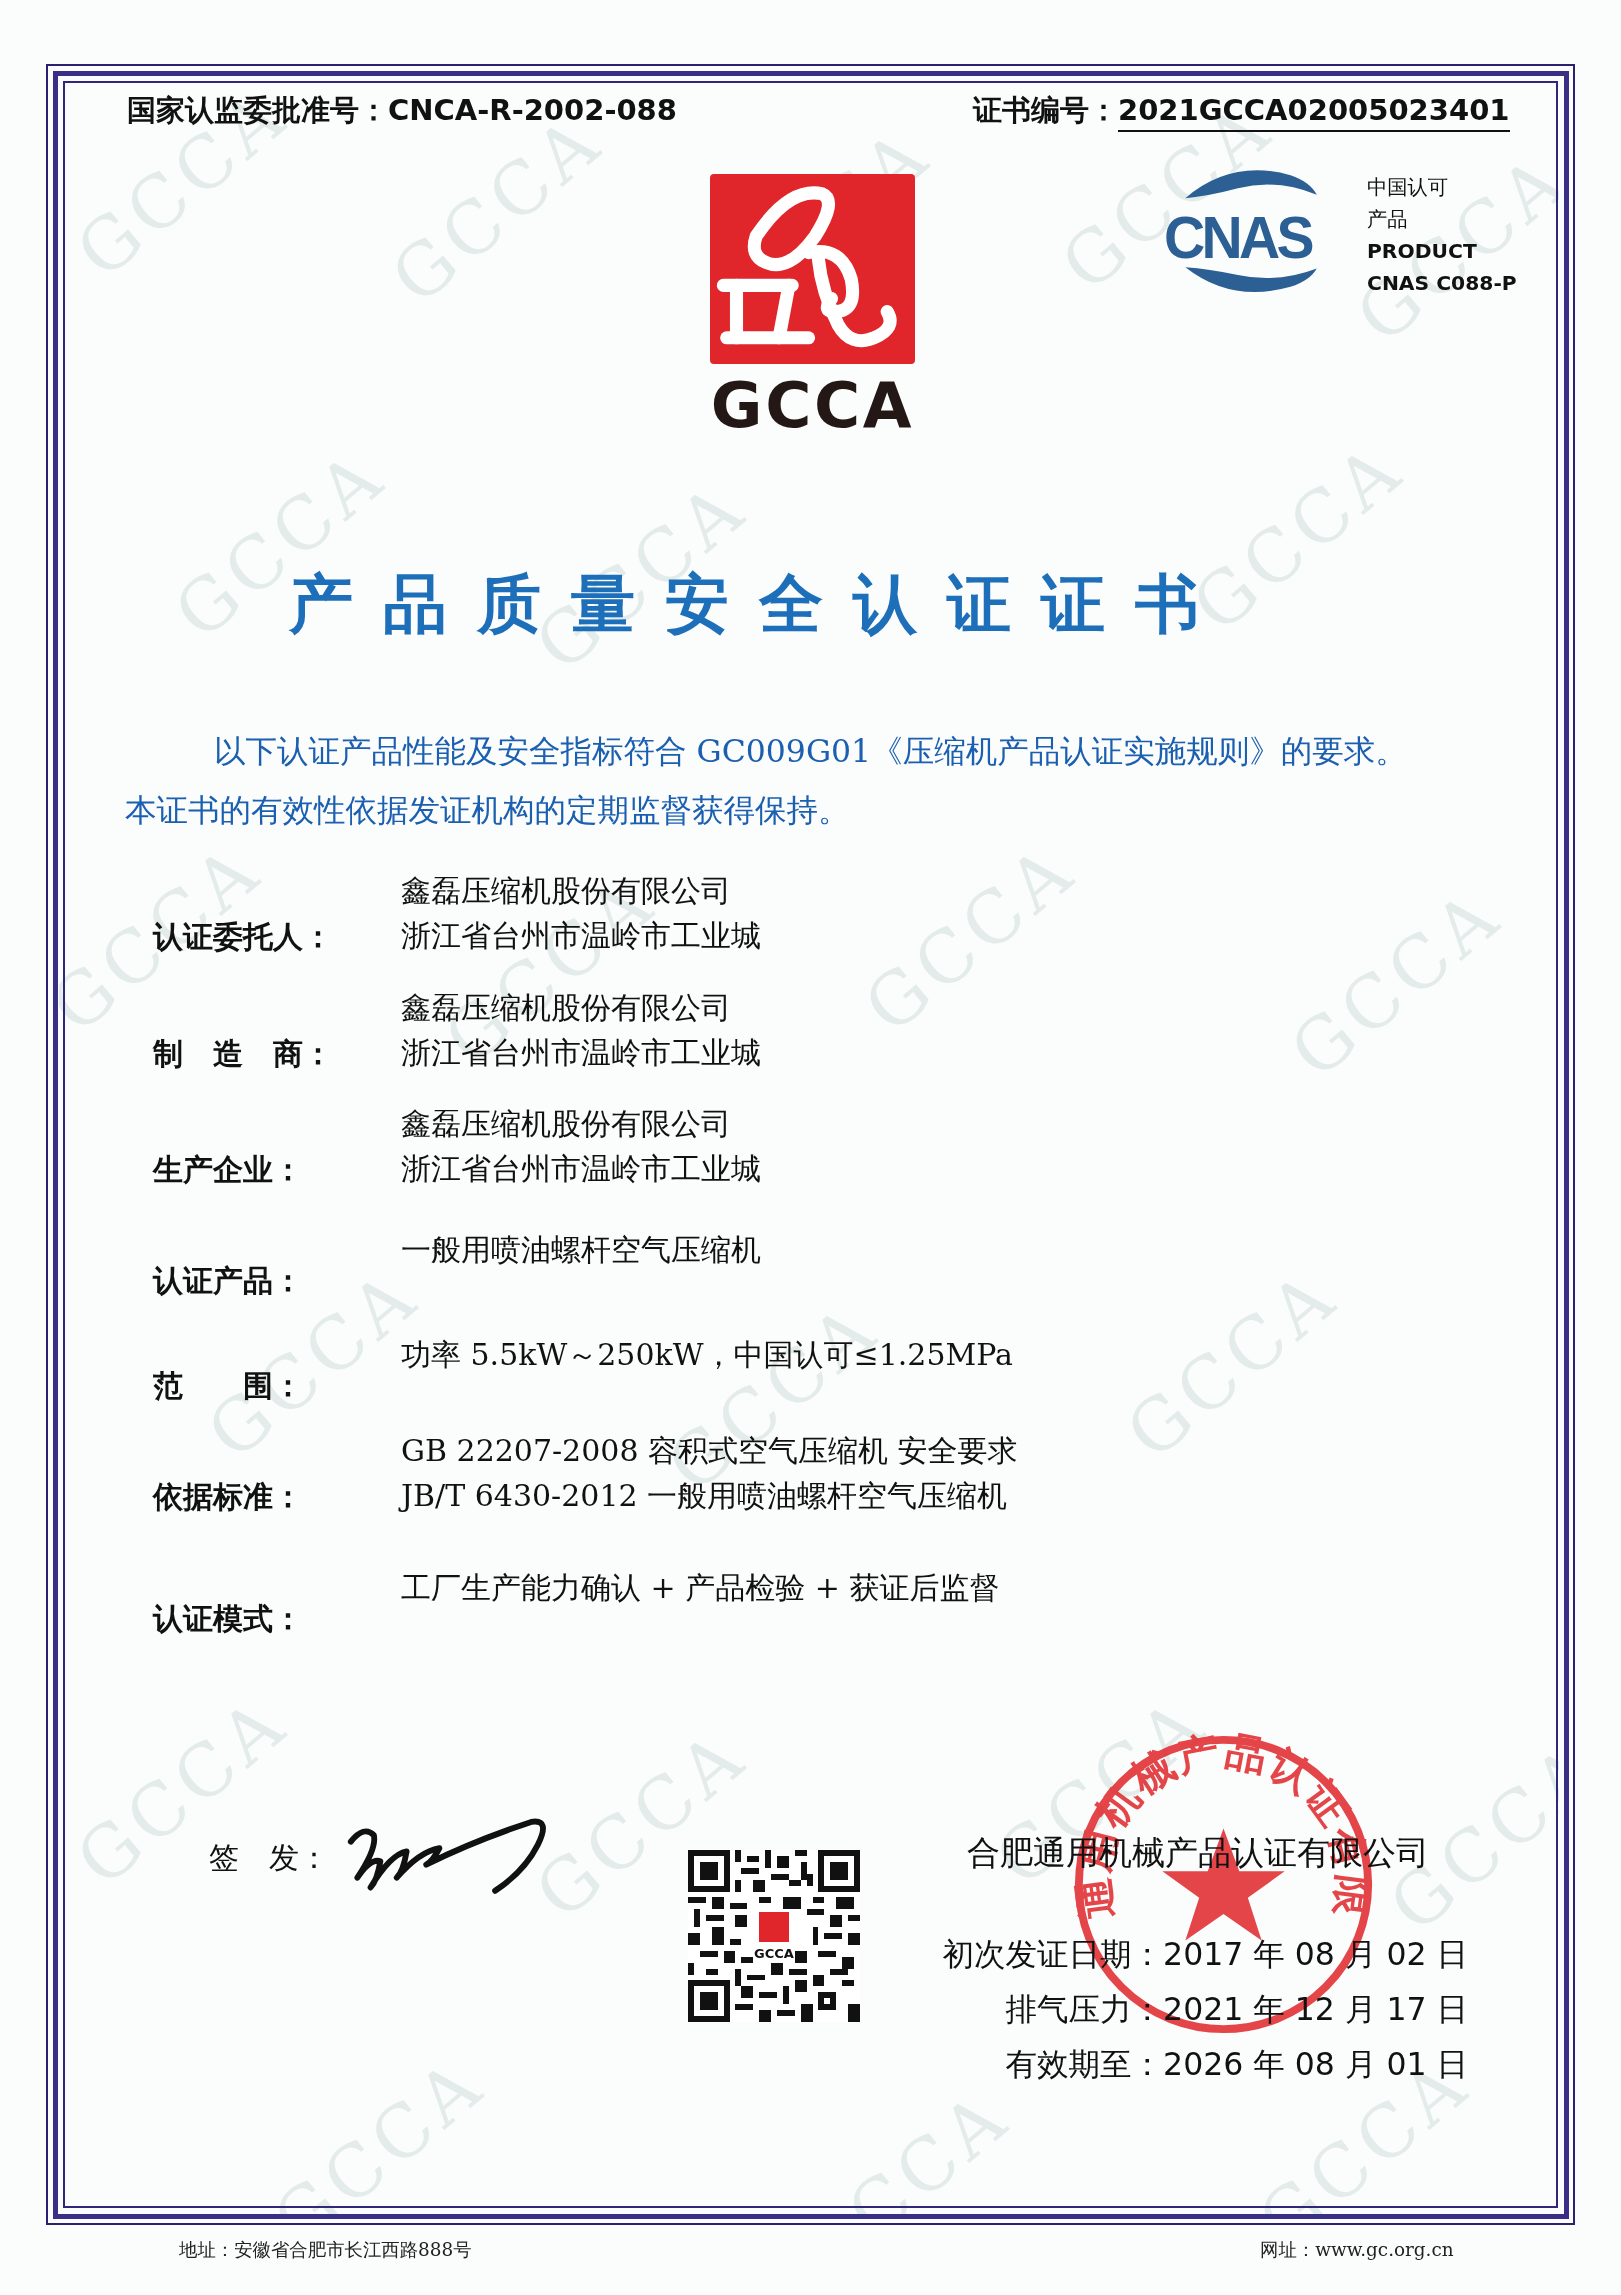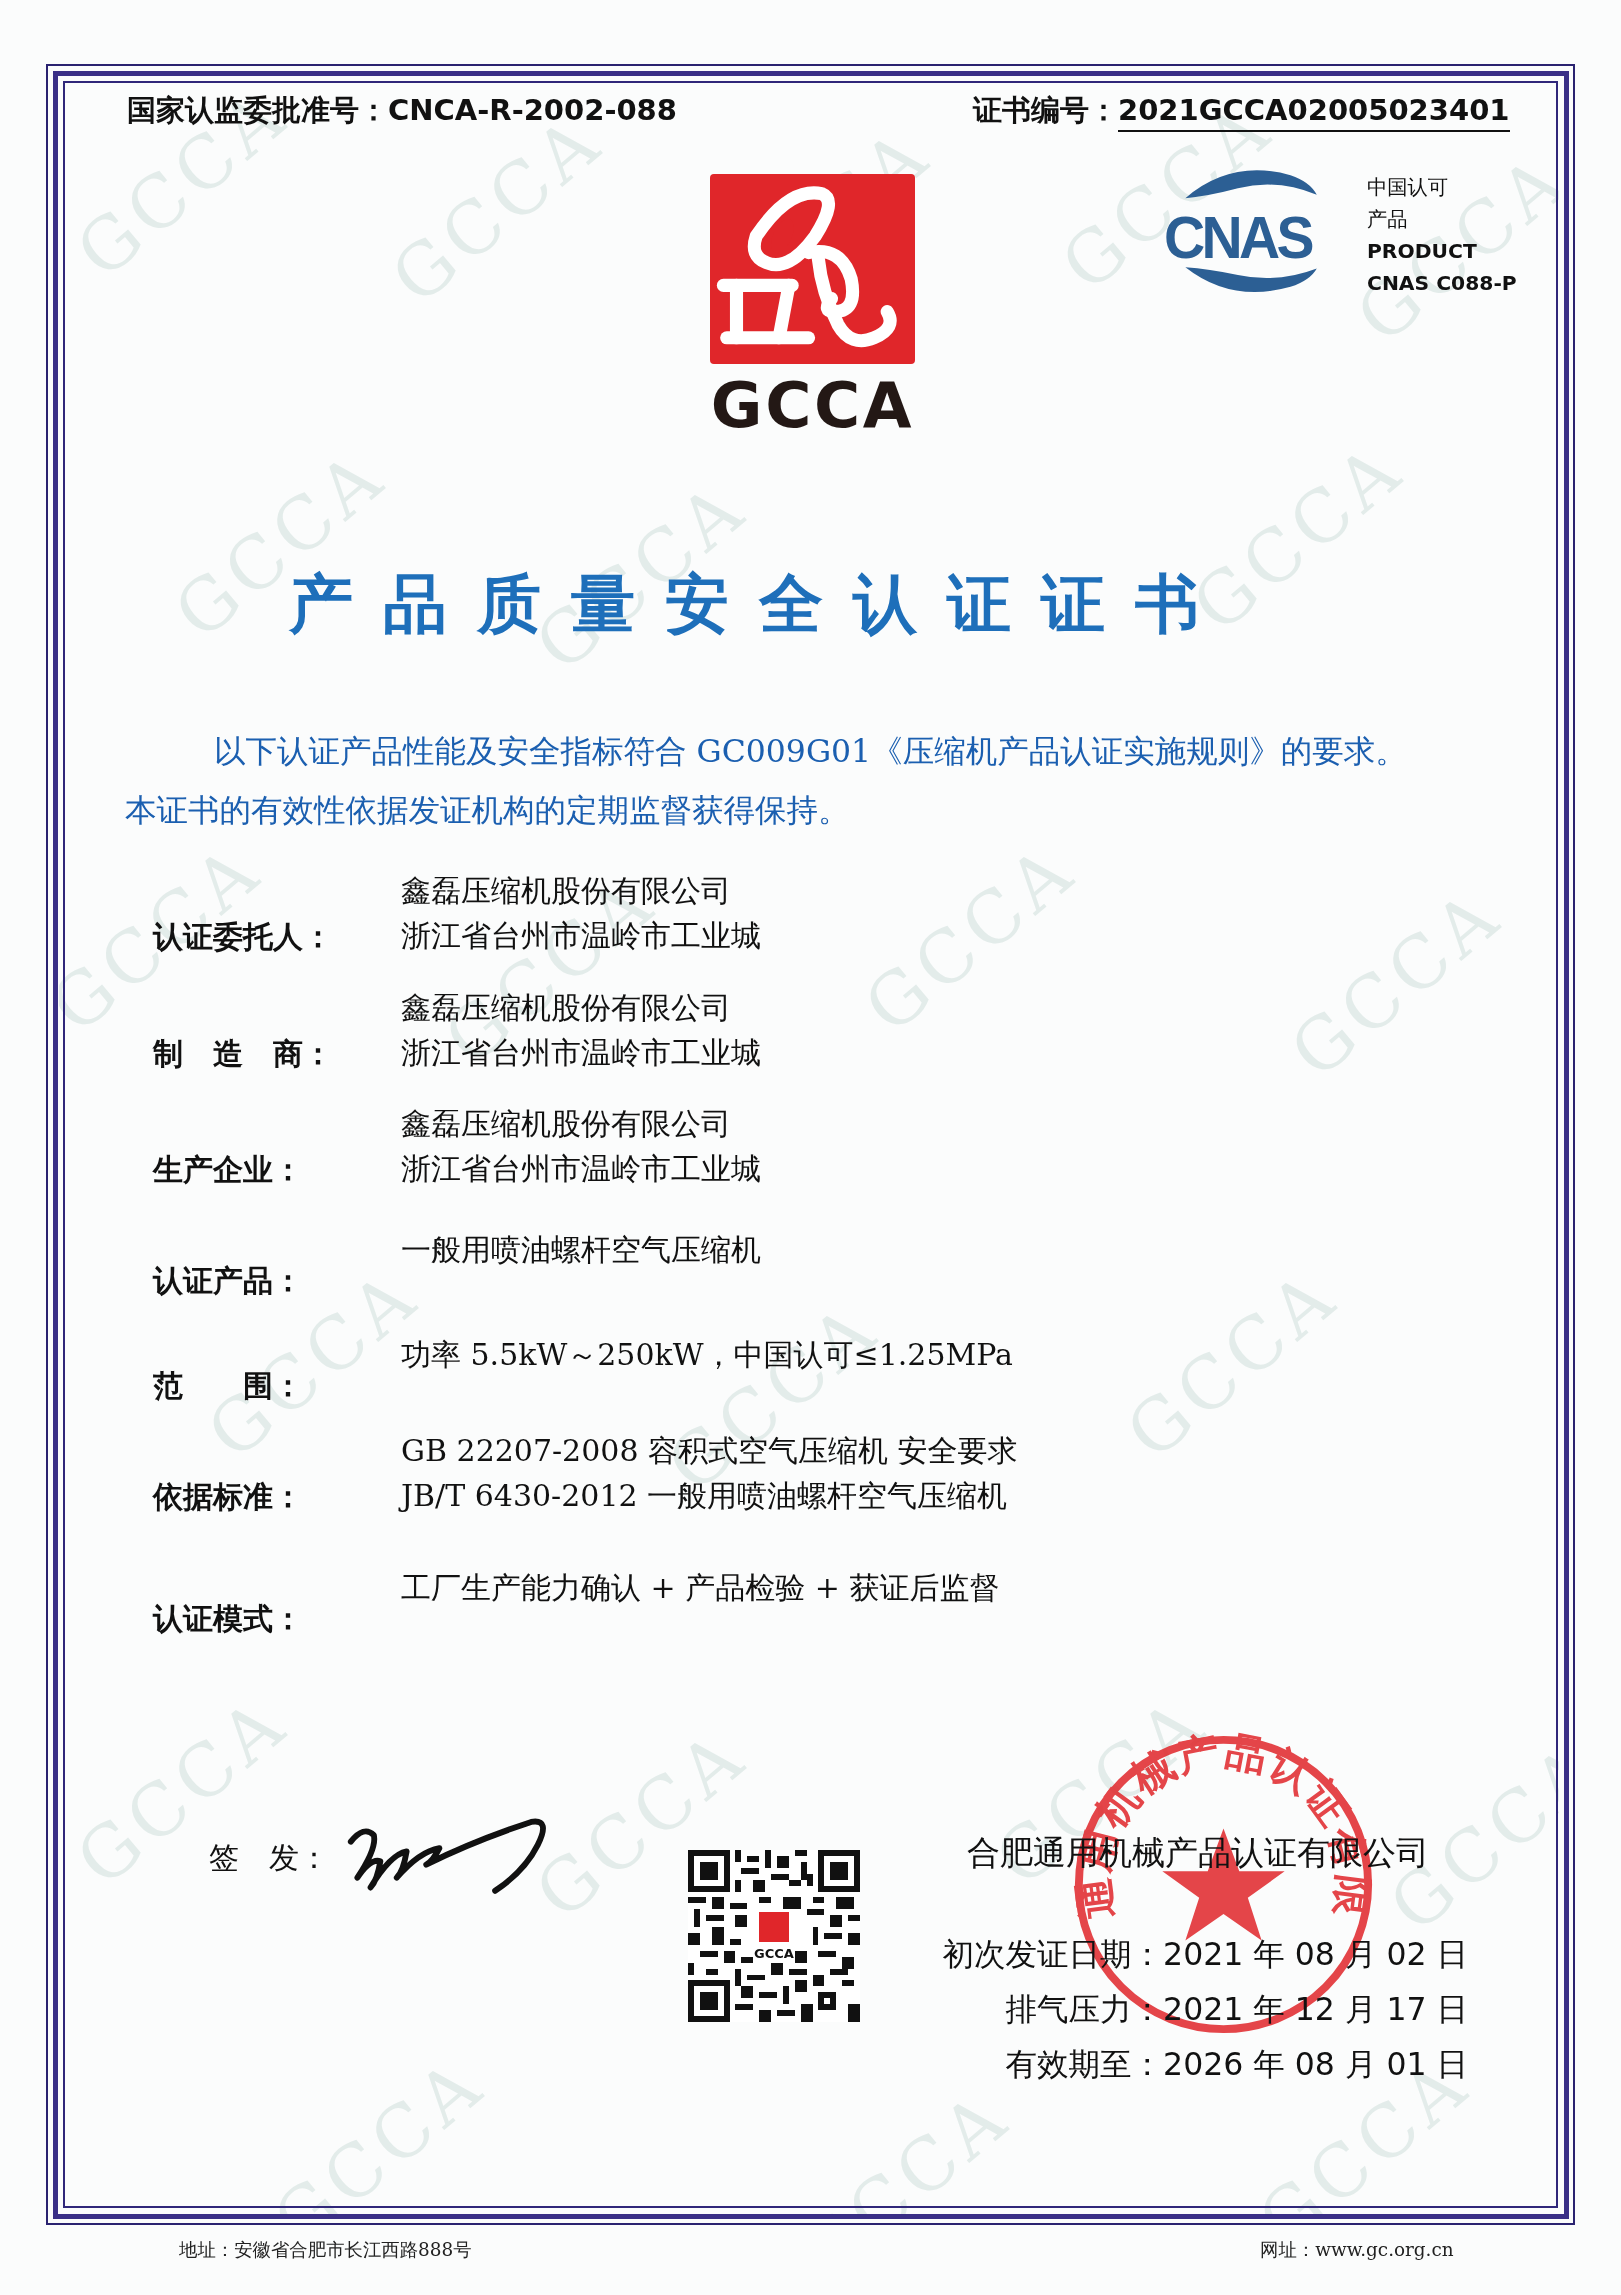--- a/index.html
+++ b/index.html
@@ -288,20 +288,20 @@
   </defs>
   <circle cx="235" cy="235" r="220" fill="none" stroke="#e0262a" stroke-width="12"></circle>
   <text font-size="62" fill="#e0262a" font-family="DejaVu Sans, sans-serif" font-weight="bold" letter-spacing="4">
     <textPath href="#sealArc" startOffset="50%" text-anchor="middle">合肥通用机械产品认证有限公司</textPath>
   </text>
   <polygon points="235,150 259,215 328,215 272,255 293,320 235,280 177,320 198,255 142,215 211,215" fill="#e0262a"></polygon>
 </svg>
 
 <div class="issuer">合肥通用机械产品认证有限公司</div>
 <div class="dates">
-  <div class="d"><span>初次发证日期：</span><span>2021 年 08 月 02 日</span></div>
+  <div class="d"><span>初次发证日期：</span><span>2017 年 08 月 02 日</span></div>
   <div class="d"><span>排气压力：</span><span>2021 年 12 月 17 日</span></div>
   <div class="d"><span>有效期至：</span><span>2026 年 08 月 01 日</span></div>
 </div>
 
 <div class="footer-left">地址：安徽省合肥市长江西路888号</div>
 <div class="footer-right">网址：www.gc.org.cn</div>
 
 
 </body></html>

